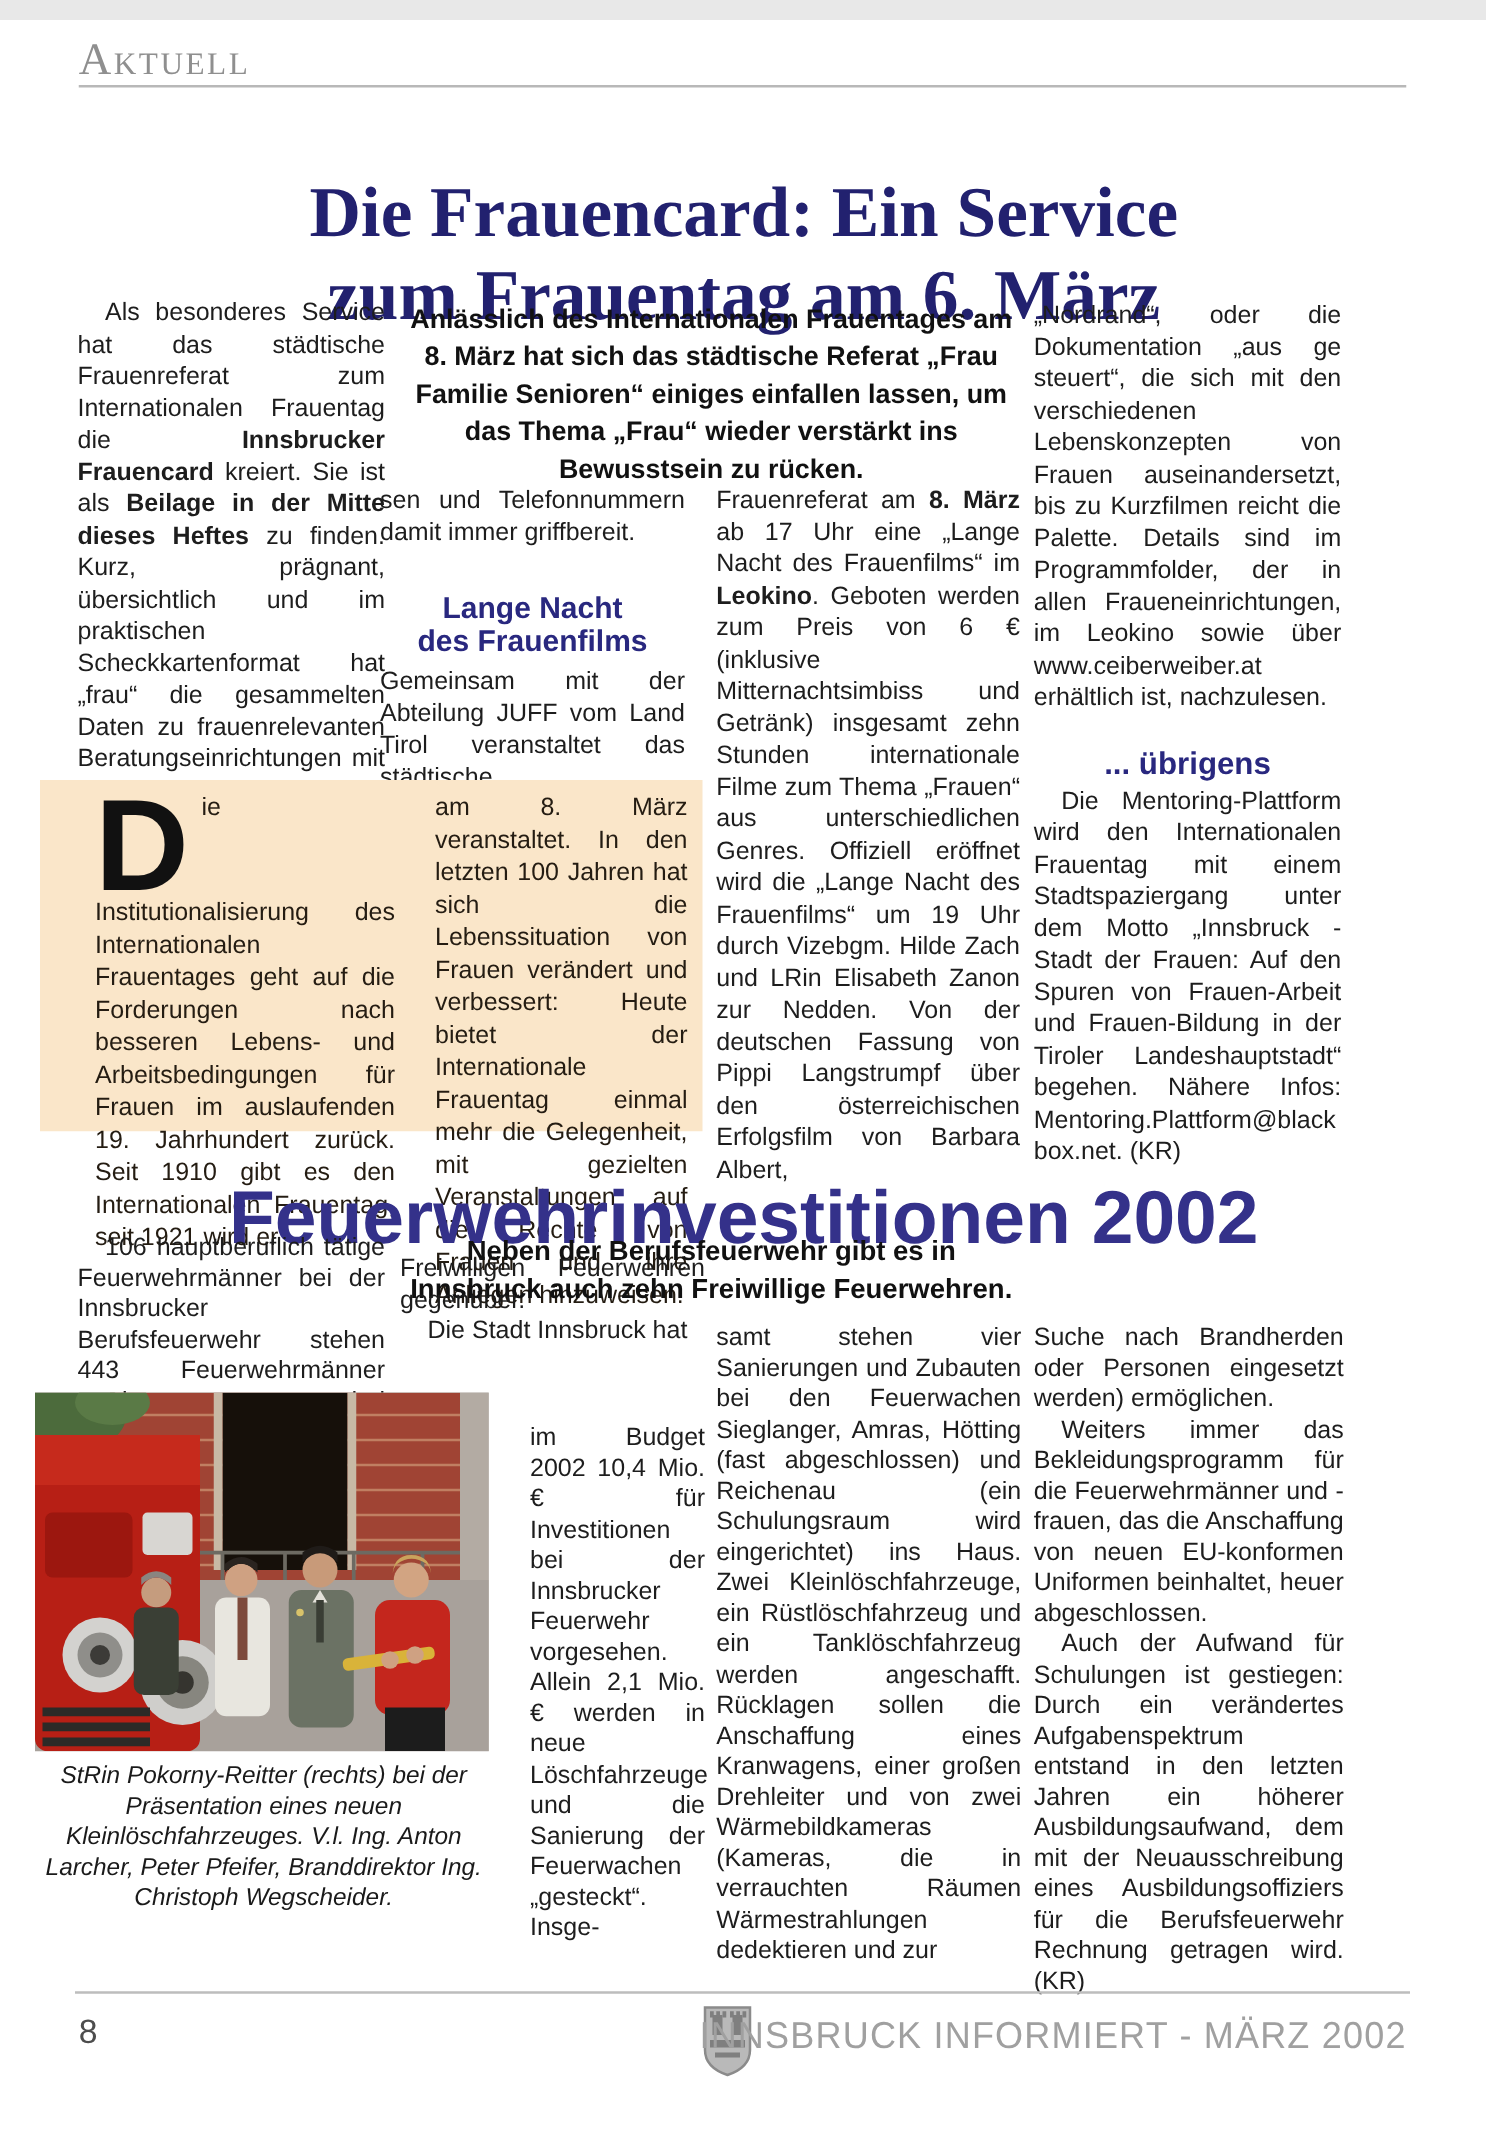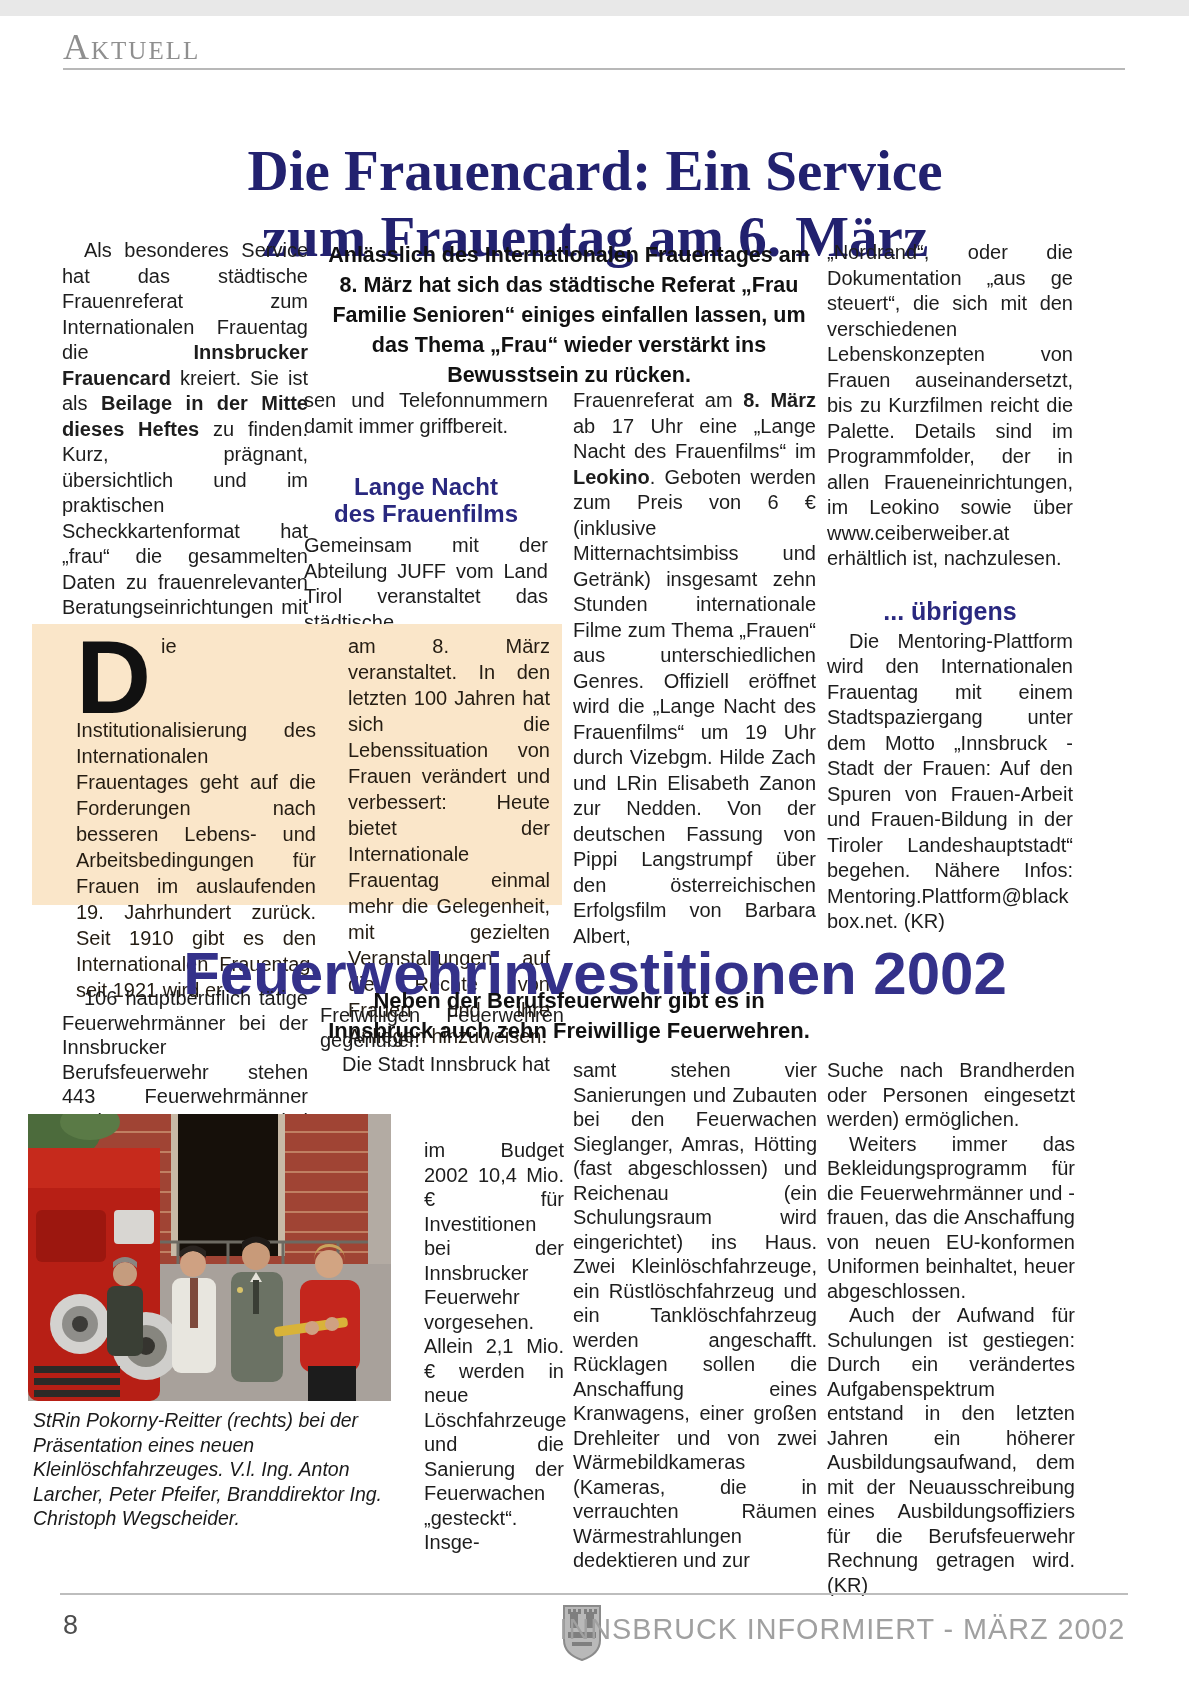--- a/index.html
+++ b/index.html
@@ -55,21 +55,21 @@
   .a2-title{
     position:absolute;left:80px;top:884px;width:1030px;text-align:center;
     font-family:Liberation Sans, sans-serif;font-weight:bold;
     font-size:60px;line-height:68px;color:#34318a;
   }
   .a2 .body-col, .a2-col{font-size:20px;line-height:24.5px;}
 
   .photo{position:absolute;left:28px;top:1098px;width:363px;height:287px;overflow:hidden;background:#b0a9a3;}
   .caption{
     position:absolute;left:33px;top:1392px;width:356px;
-    font-style:italic;font-size:19.5px;line-height:24.5px;text-align:left;color:#1a1a1a;
+    font-style:italic;font-size:19.5px;line-height:24.5px;text-align:center;color:#1a1a1a;
   }
   .caption p{margin:0;}
 
   
   .page-num{position:absolute;left:63px;top:1594px;font-size:27px;color:#4d4d4d;}
   .journal{
     position:absolute;right:64px;top:1596px;font-size:30px;letter-spacing:1px;
     color:#a0a0a0;white-space:nowrap;transform:scaleX(.96);transform-origin:right;
   }
   .crest{position:absolute;left:562px;top:1588px;width:40px;height:58px;}

